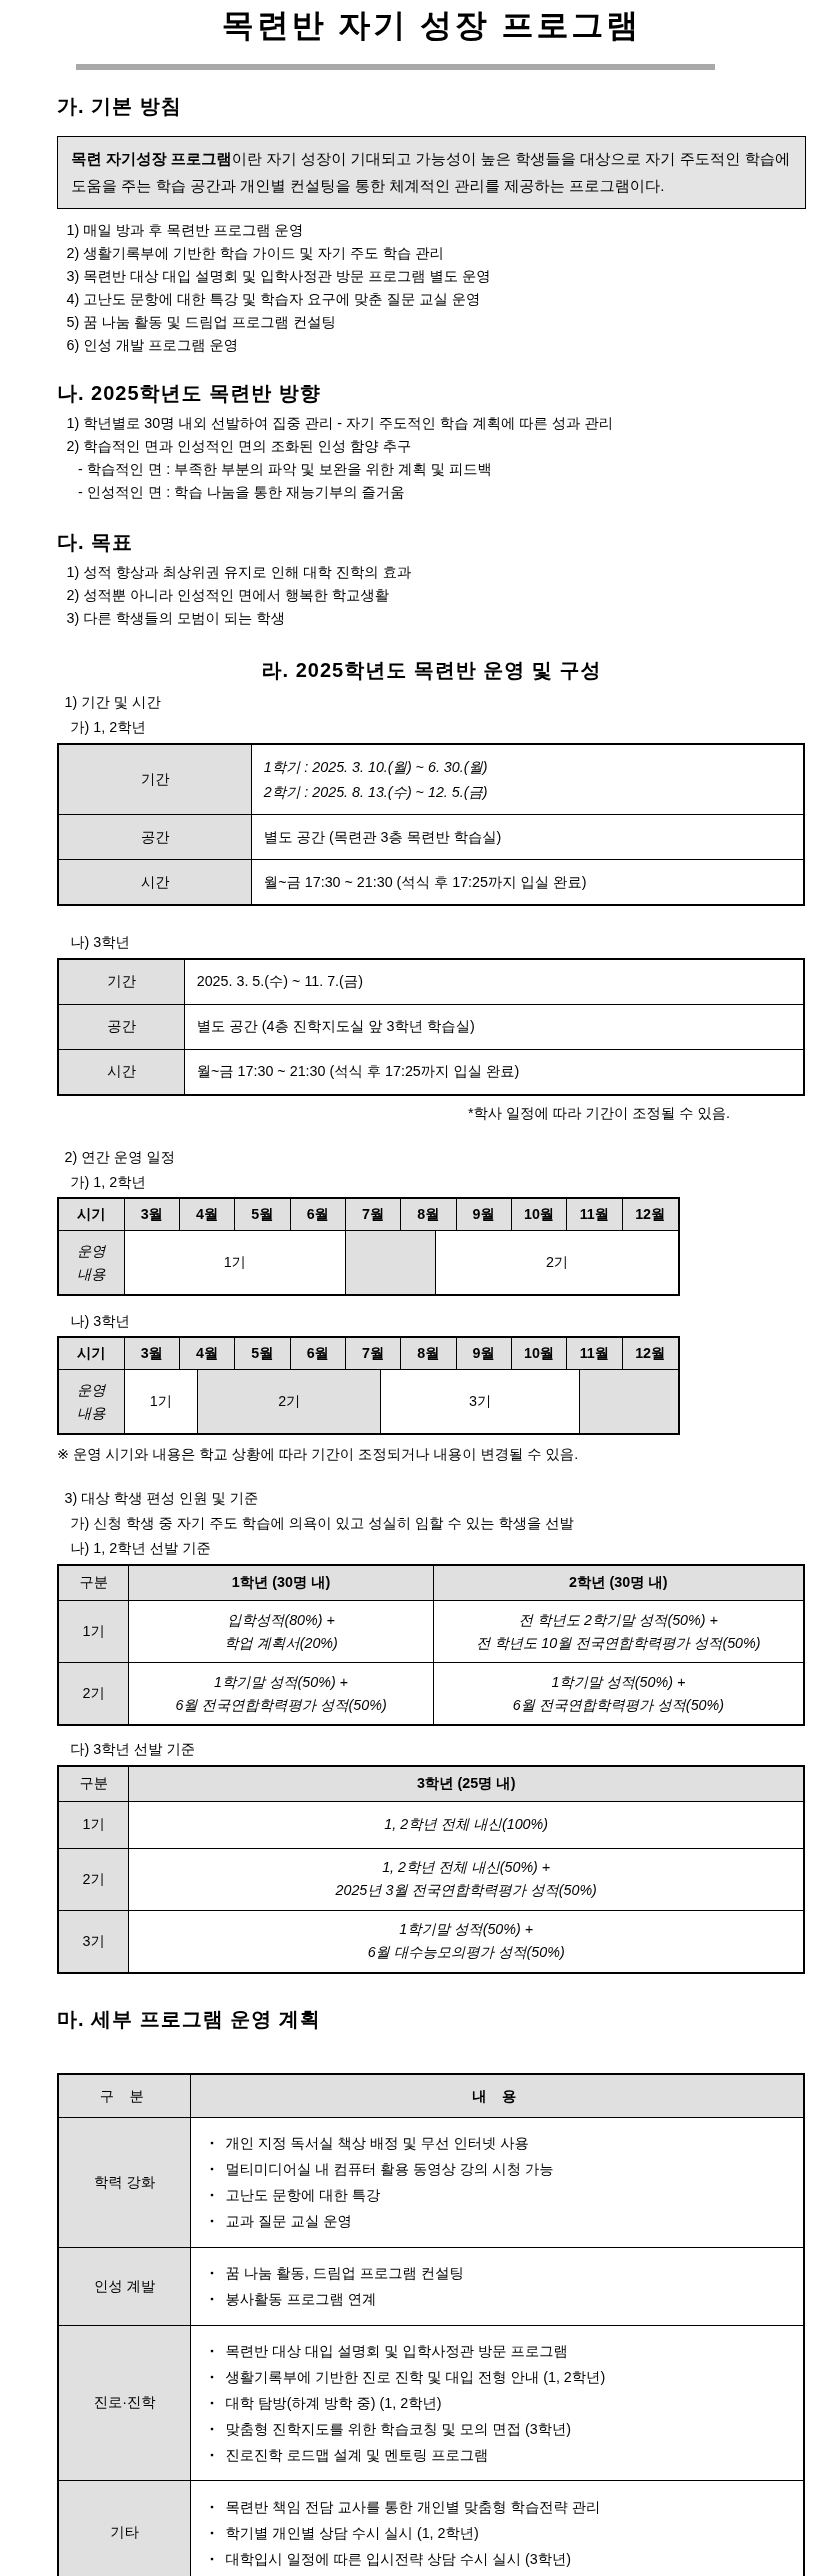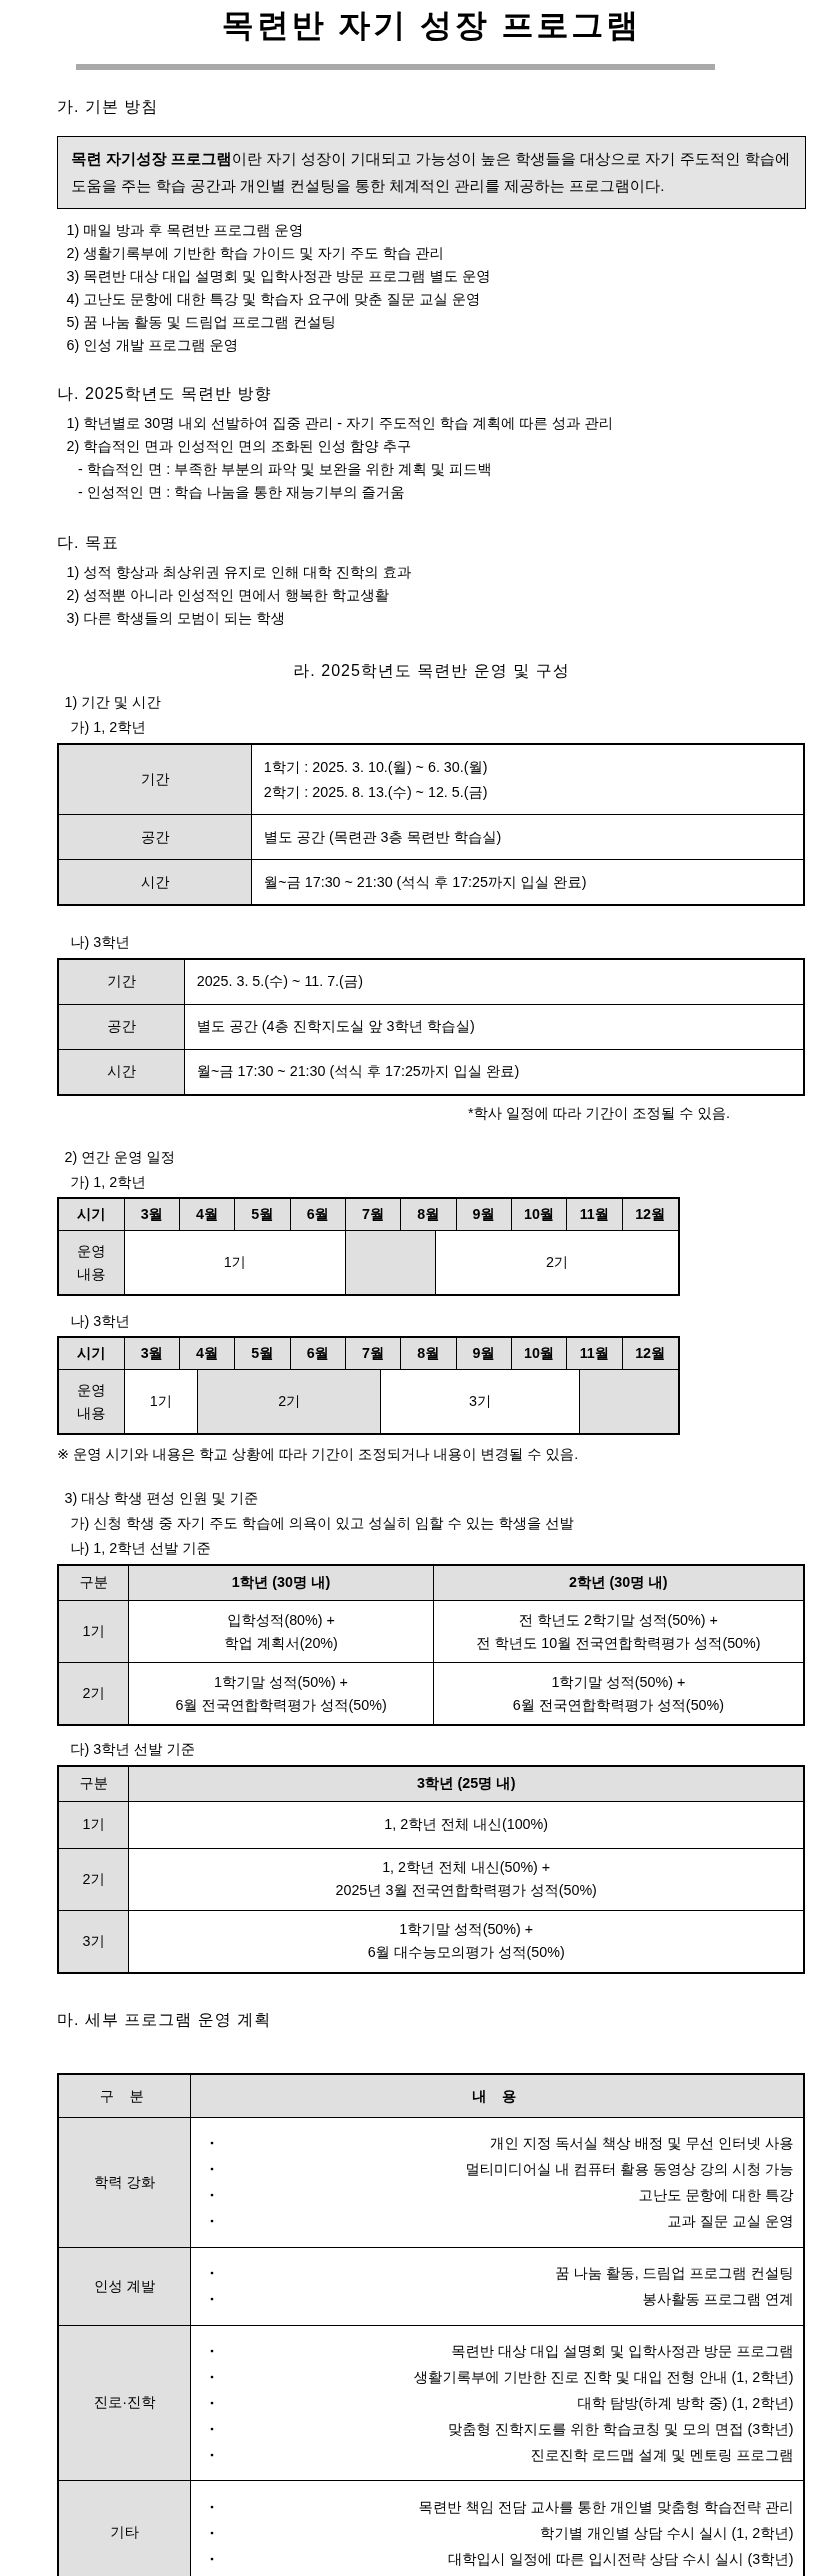--- a/index.html
+++ b/index.html
@@ -5,21 +5,21 @@
   * { margin:0; padding:0; box-sizing:border-box; }
   html,body { background:#fff; }
   body { font-family:"Liberation Sans","DejaVu Sans",sans-serif; color:#000; }
   .page {
     position:relative; width:839px; height:2576px; overflow:hidden;
     background:#fff; padding:0 33px 0 57px;
     font-size:14.3px; line-height:23px;
   }
   h1.doc-title { padding-top:5.7px; text-align:center; font-size:32px; line-height:38px; letter-spacing:2.9px; font-weight:bold; }
   .title-rule { height:6.7px; width:639px; margin:20px 0 0 19px; background:var(--divider-gray,#a9a9a9); }
-  h2.sec { margin-top:23px; font-size:16px; line-height:27px; font-weight:normal; letter-spacing:1px; }
+  h2.sec { margin-top:23px; font-size:20px; line-height:27px; font-weight:bold; letter-spacing:1px; }
   h2.mt26 { margin-top:25px; } h2.mt28 { margin-top:27px;text-align:center; } h2.mt34 { margin-top:32px; }
 
   .intro-box { margin-top:15.2px; border:1.9px solid #000; background:var(--intro-box-gray,#e4e4e4);
                padding:8.6px 13.3px; font-size:15.2px; line-height:27px; }
   .intro-box .b { font-weight:bold; }
 
   ul.plain-list { list-style:none; margin-top:10.5px; }
   ul.plain-list li { text-indent:9.5px; }
   ul.plain-list li.indent2 { padding-left:21px; text-indent:0; }
   ul.tight { margin-top:4.8px; }
@@ -27,21 +27,21 @@
   .subhead { margin-top:21px; padding-left:7.6px; }
   .subhead2 { margin-top:1.9px; padding-left:13.3px; }
 
   table { border-collapse:collapse; width:748px; margin-top:3.8px; }
   table, th, td { border:1px solid #000; }
   table.outer { border:2.9px solid #000; }
   th { font-weight:bold; }
   th.lab { background:var(--header-gray,#e0e0e0); text-align:center; font-weight:normal; }
   .kv td { padding:9.5px 11.4px; text-align:left; line-height:25px; }
   .kv .wide { width:26%; } .kv .narrow { width:17%; }
-  .preline { white-space:pre-line; }
+  .preline { white-space:pre-line;font-style:italic; }
 
   .note-right { margin-top:5.7px; text-align:right; padding-right:76px; }
   .note-center { margin-top:7.6px; text-align:left; }
   .mt26b { margin-top:25px; }
   .mt14 { margin-top:13.3px; }
   .mt22 { margin-top:21px; }
   .mt12 { margin-top:11.4px; }
 
   
   .sched { width:623px; border:2.9px solid #000; margin-top:3.8px; }
@@ -64,21 +64,21 @@
   .sel th.c0 { width:9.5%; background:var(--header-gray,#e0e0e0); font-weight:normal; }
   .sel td { padding:7.6px 5.7px; line-height:23px; }
   .sel tr.tall td { padding:11.4px 5.7px; }
   .sel .c1 { width:40.8%; }
 
   
   .prog { margin-top:40px; }
   .prog th.head { background:var(--header-gray,#e0e0e0); padding:9.5px 3.8px; text-align:center; letter-spacing:5.7px; }
   .prog th.cat { width:17.8%; background:var(--header-gray,#e0e0e0); text-align:center; font-weight:normal; }
   .prog td { padding:12.4px 9.5px 12.4px 19px; }
-  ul.bullets { list-style:none;text-align:right; }
+  ul.bullets { list-style:none; }
   ul.bullets li { line-height:26px; padding-left:15.2px; position:relative; }
   ul.bullets li::before { content:"▪"; position:absolute; left:0; top:0; font-size:9.5px; }
 </style>
 </head>
 <body>
 
 <div class="page">
 
   <h1 class="doc-title">목련반 자기 성장 프로그램</h1>
   <div class="title-rule"></div>

